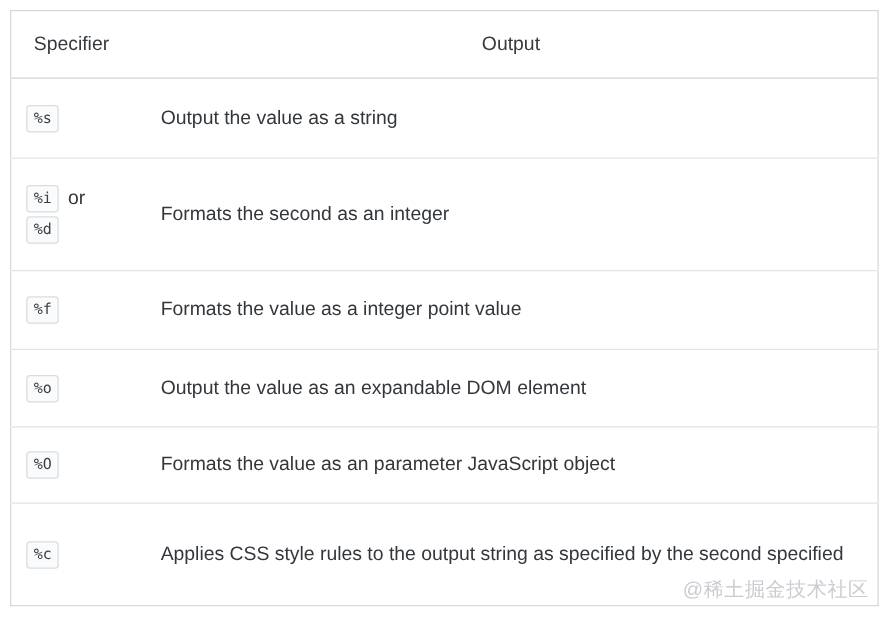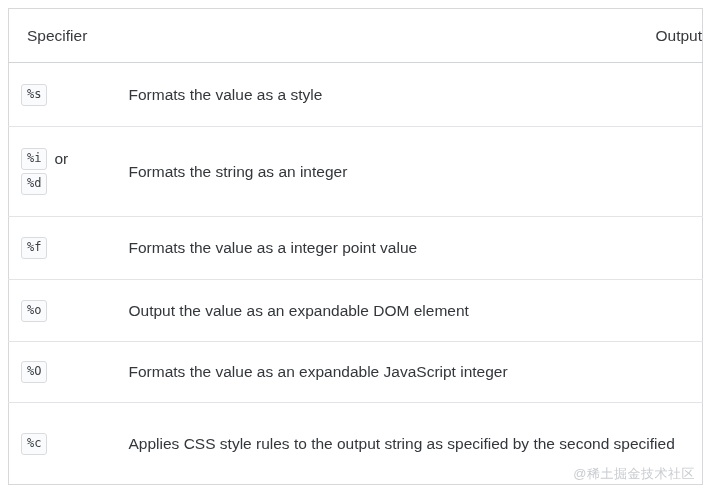--- a/index.html
+++ b/index.html
@@ -20,21 +20,21 @@
   col.c-spec { width:107px; }
   thead th {
     font-weight:400;
     font-size:15.5px;
     color:#36393d;
     height:54px;
     vertical-align:middle;
     border-bottom:1px solid #d2d5d8;
   }
   th.h-spec { text-align:left; padding-left:18px; }
-  th.h-out  { text-align:right; }
+  th.h-out  { text-align:center; }
   tbody tr:not(:first-child) td { border-top:1px solid #e2e4e7; }
   td { vertical-align:middle; }
   td.cell-spec { padding-left:12px; }
   td.cell-desc {
     padding-left:13px;
     padding-right:20px;
     font-size:15.5px;
     line-height:28px;
     color:#33373c;
   }
@@ -59,21 +59,21 @@
     display:flex;
     align-items:center;
     gap:7px;
     margin:3px 0;
     font-size:15.5px;
   }
   .watermark {
     position:absolute;
     right:13px;
     bottom:14px;
-    font-size:13px;
+    font-size:16px;
     color:#c9ccd0;
     letter-spacing:0.5px;
   }
 </style>
 </head>
 <body>
 
 <table class="spec-table">
   <colgroup>
     <col class="c-spec">
@@ -83,51 +83,51 @@
     <tr>
       <th class="h-spec">Specifier</th>
       <th class="h-out">Output</th>
     </tr>
   </thead>
   <tbody>
     <tr class="r-s">
       <td class="cell-spec">
         <code class="badge">%s</code>
       </td>
-      <td class="cell-desc">Formats the value as a style</td>
+      <td class="cell-desc">Output the value as a string</td>
     </tr>
     <tr class="r-id">
       <td class="cell-spec">
         <div class="spec-line">
           <code class="badge">%i</code>
           <span>or</span>
         </div>
         <div class="spec-line">
           <code class="badge">%d</code>
         </div>
       </td>
-      <td class="cell-desc">Formats the string as an integer</td>
+      <td class="cell-desc">Formats the second as an integer</td>
     </tr>
     <tr class="r-f">
       <td class="cell-spec">
         <code class="badge">%f</code>
       </td>
       <td class="cell-desc">Formats the value as a integer point value</td>
     </tr>
     <tr class="r-o">
       <td class="cell-spec">
         <code class="badge">%o</code>
       </td>
       <td class="cell-desc">Output the value as an expandable DOM element</td>
     </tr>
     <tr class="r-O">
       <td class="cell-spec">
         <code class="badge">%O</code>
       </td>
-      <td class="cell-desc">Formats the value as an expandable JavaScript integer</td>
+      <td class="cell-desc">Formats the value as an parameter JavaScript object</td>
     </tr>
     <tr class="r-c">
       <td class="cell-spec">
         <code class="badge">%c</code>
       </td>
       <td class="cell-desc">Applies CSS style rules to the output string as specified by the second specified</td>
     </tr>
   </tbody>
 </table>
 

